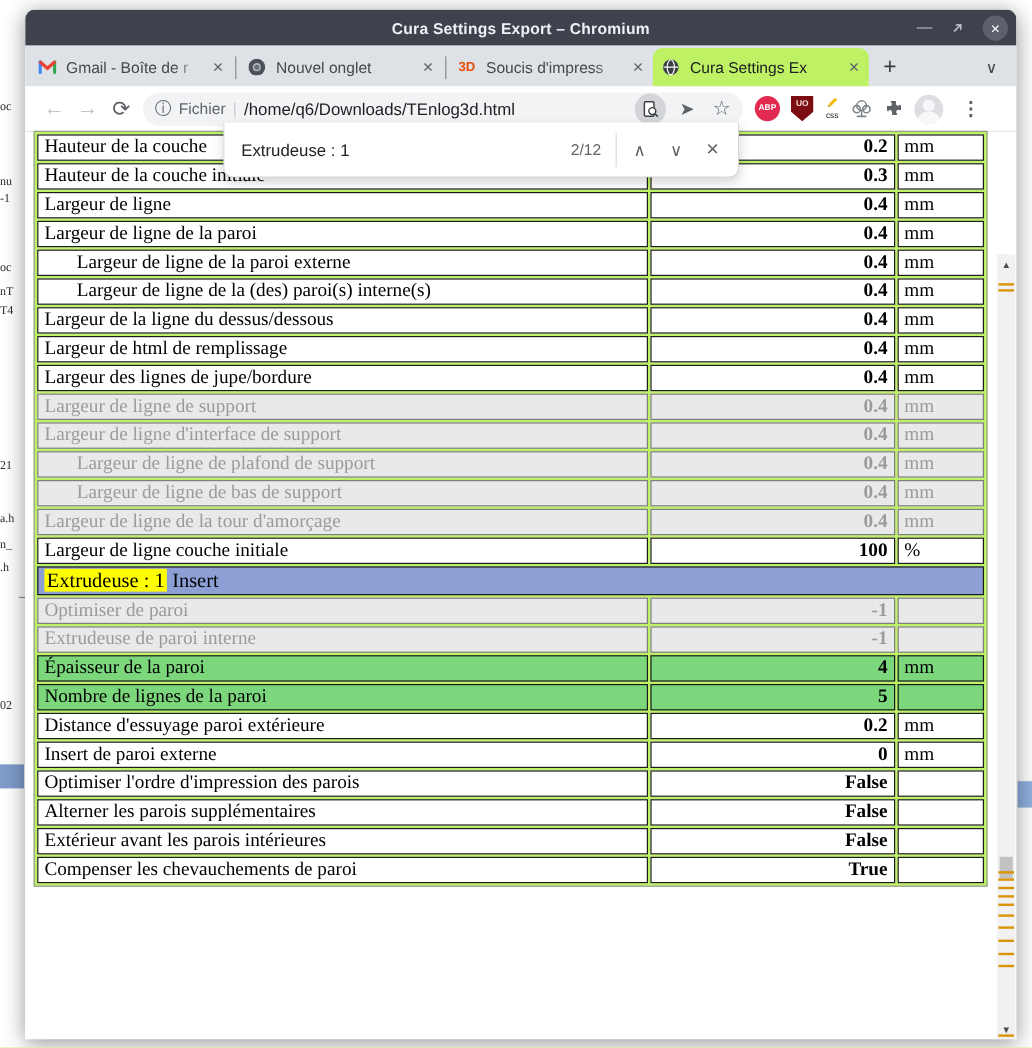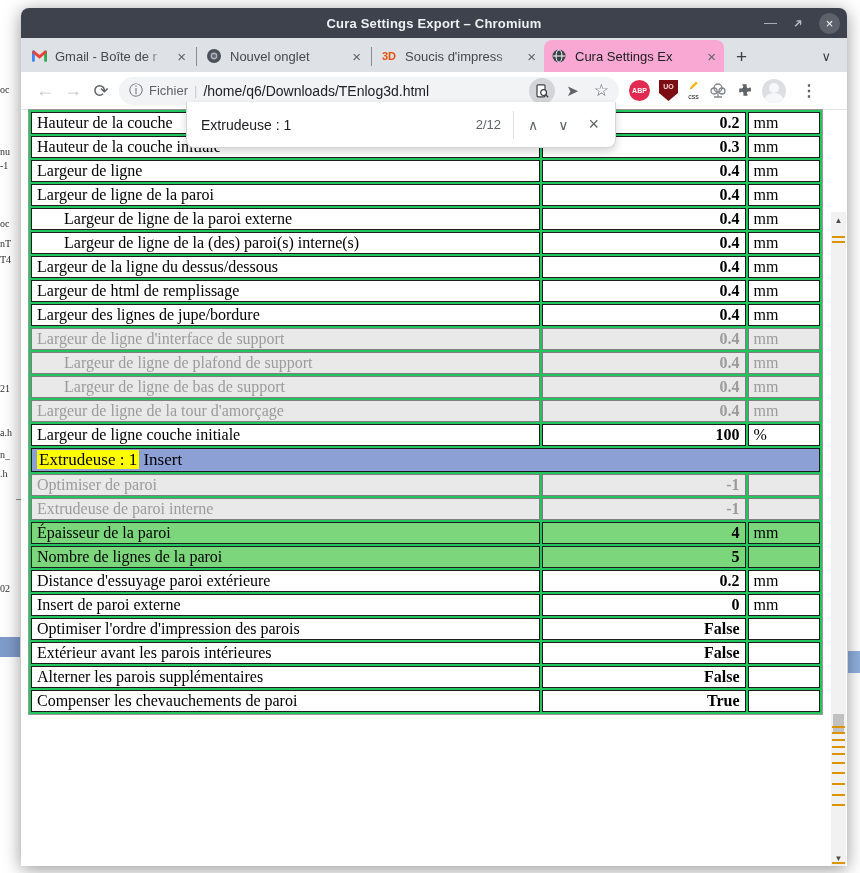--- a/index.html
+++ b/index.html
@@ -39,21 +39,21 @@
 
   
   .tabstrip {
     position:absolute; left:0; top:30px; right:0; height:34px;
     background:#dee1e6; display:flex; align-items:flex-end; padding-left:3px;
   }
   .tab {
     width:170px; height:32px; display:flex; align-items:center; gap:7px;
     padding:0 8px; font-size:13px; color:#45494e; flex:0 0 auto;
   }
-  .tab.active { width:180px; background:#f9a8d4; border-radius:8px 8px 0 0; color:#202124; }
+  .tab.active { width:180px; background:#bef264; border-radius:8px 8px 0 0; color:#202124; }
   .tab-fav { flex:0 0 auto; width:16px; height:16px; display:flex; align-items:center; justify-content:flex-start; }
   .tab-label {
     flex:1 1 auto; white-space:nowrap; overflow:hidden;
     -webkit-mask-image: linear-gradient(90deg,#000 78%,transparent 98%);
             mask-image: linear-gradient(90deg,#000 78%,transparent 98%);
   }
   .tab-close { flex:0 0 auto; color:#5f6368; font-size:15px; line-height:15px; }
   .tab-divider { width:1px; height:19px; background:#898c91; margin:0 2px 6px 2px; flex:0 0 auto; }
   .badge-3d { font-weight:bold; font-size:11px; color:#e8500a; }
   .newtab-btn { color:#3c4043; font-size:19px; margin:0 0 4px 12px; }
@@ -103,21 +103,21 @@
   .find-count { flex:0 0 auto; font-size:13px; color:#5f6368; margin-right:12px; }
   .find-vsep { flex:0 0 auto; width:1px; height:28px; background:#dadce0; margin-right:4px; }
   .find-btn { flex:0 0 auto; color:#5f6368; font-size:14px; padding:0 10px; }
   .find-btn.close { font-size:18px; }
 
   
   .content { position:absolute; left:0; top:102px; right:0; bottom:0; background:#fff; }
   .table-wrap { position:absolute; left:7px; top:-1px; width:795px; }
   table.settings {
     border-collapse:separate; border-spacing:2px; table-layout:fixed; width:795px;
-    background:#22c55e; border:1px solid #9a9a9a;
+    background:#bef264; border:1px solid #9a9a9a;
     font-family:"Liberation Serif","DejaVu Serif",serif; font-size:16px; color:#000;
   }
   table.settings td { border:1px solid #1c1c1c; height:22px; padding:1px 5px;
     overflow:hidden; white-space:nowrap; background:#fff; }
   td.c-label { width:506px; }
   td.c-value { width:203px; text-align:right;font-weight:bold; }
   td.c-unit  { width:72px; }
   tr.state-disabled td { background:#e9e9e9; color:#9b9b9b; border-color:#7e7e7e; }
   tr.state-green td { background:#7cd77c; }
   tr.indent td.c-label { padding-left:32px; }
@@ -328,20 +328,25 @@
     <td class="c-value">0.4</td>
     <td class="c-unit">mm</td>
   </tr>
 
   <tr class="row state-normal">
     <td class="c-label">Largeur des lignes de jupe/bordure</td>
     <td class="c-value">0.4</td>
     <td class="c-unit">mm</td>
   </tr>
 
+  <tr class="row state-disabled">
+    <td class="c-label">Largeur de ligne de support</td>
+    <td class="c-value">0.4</td>
+    <td class="c-unit">mm</td>
+  </tr>
 
   <tr class="row state-disabled">
     <td class="c-label">Largeur de ligne d'interface de support</td>
     <td class="c-value">0.4</td>
     <td class="c-unit">mm</td>
   </tr>
 
   <tr class="row state-disabled indent">
     <td class="c-label">Largeur de ligne de plafond de support</td>
     <td class="c-value">0.4</td>
@@ -409,27 +414,27 @@
     <td class="c-unit">mm</td>
   </tr>
 
   <tr class="row state-normal">
     <td class="c-label">Optimiser l'ordre d'impression des parois</td>
     <td class="c-value">False</td>
     <td class="c-unit"></td>
   </tr>
 
   <tr class="row state-normal">
+    <td class="c-label">Alterner les parois supplémentaires</td>
+    <td class="c-value">False</td>
+    <td class="c-unit"></td>
+  </tr>
+
+  <tr class="row state-normal">
     <td class="c-label">Extérieur avant les parois intérieures</td>
-    <td class="c-value">False</td>
-    <td class="c-unit"></td>
-  </tr>
-
-  <tr class="row state-normal">
-    <td class="c-label">Alterner les parois supplémentaires</td>
     <td class="c-value">False</td>
     <td class="c-unit"></td>
   </tr>
 
   <tr class="row state-normal">
     <td class="c-label">Compenser les chevauchements de paroi</td>
     <td class="c-value">True</td>
     <td class="c-unit"></td>
   </tr>
 </tbody>

